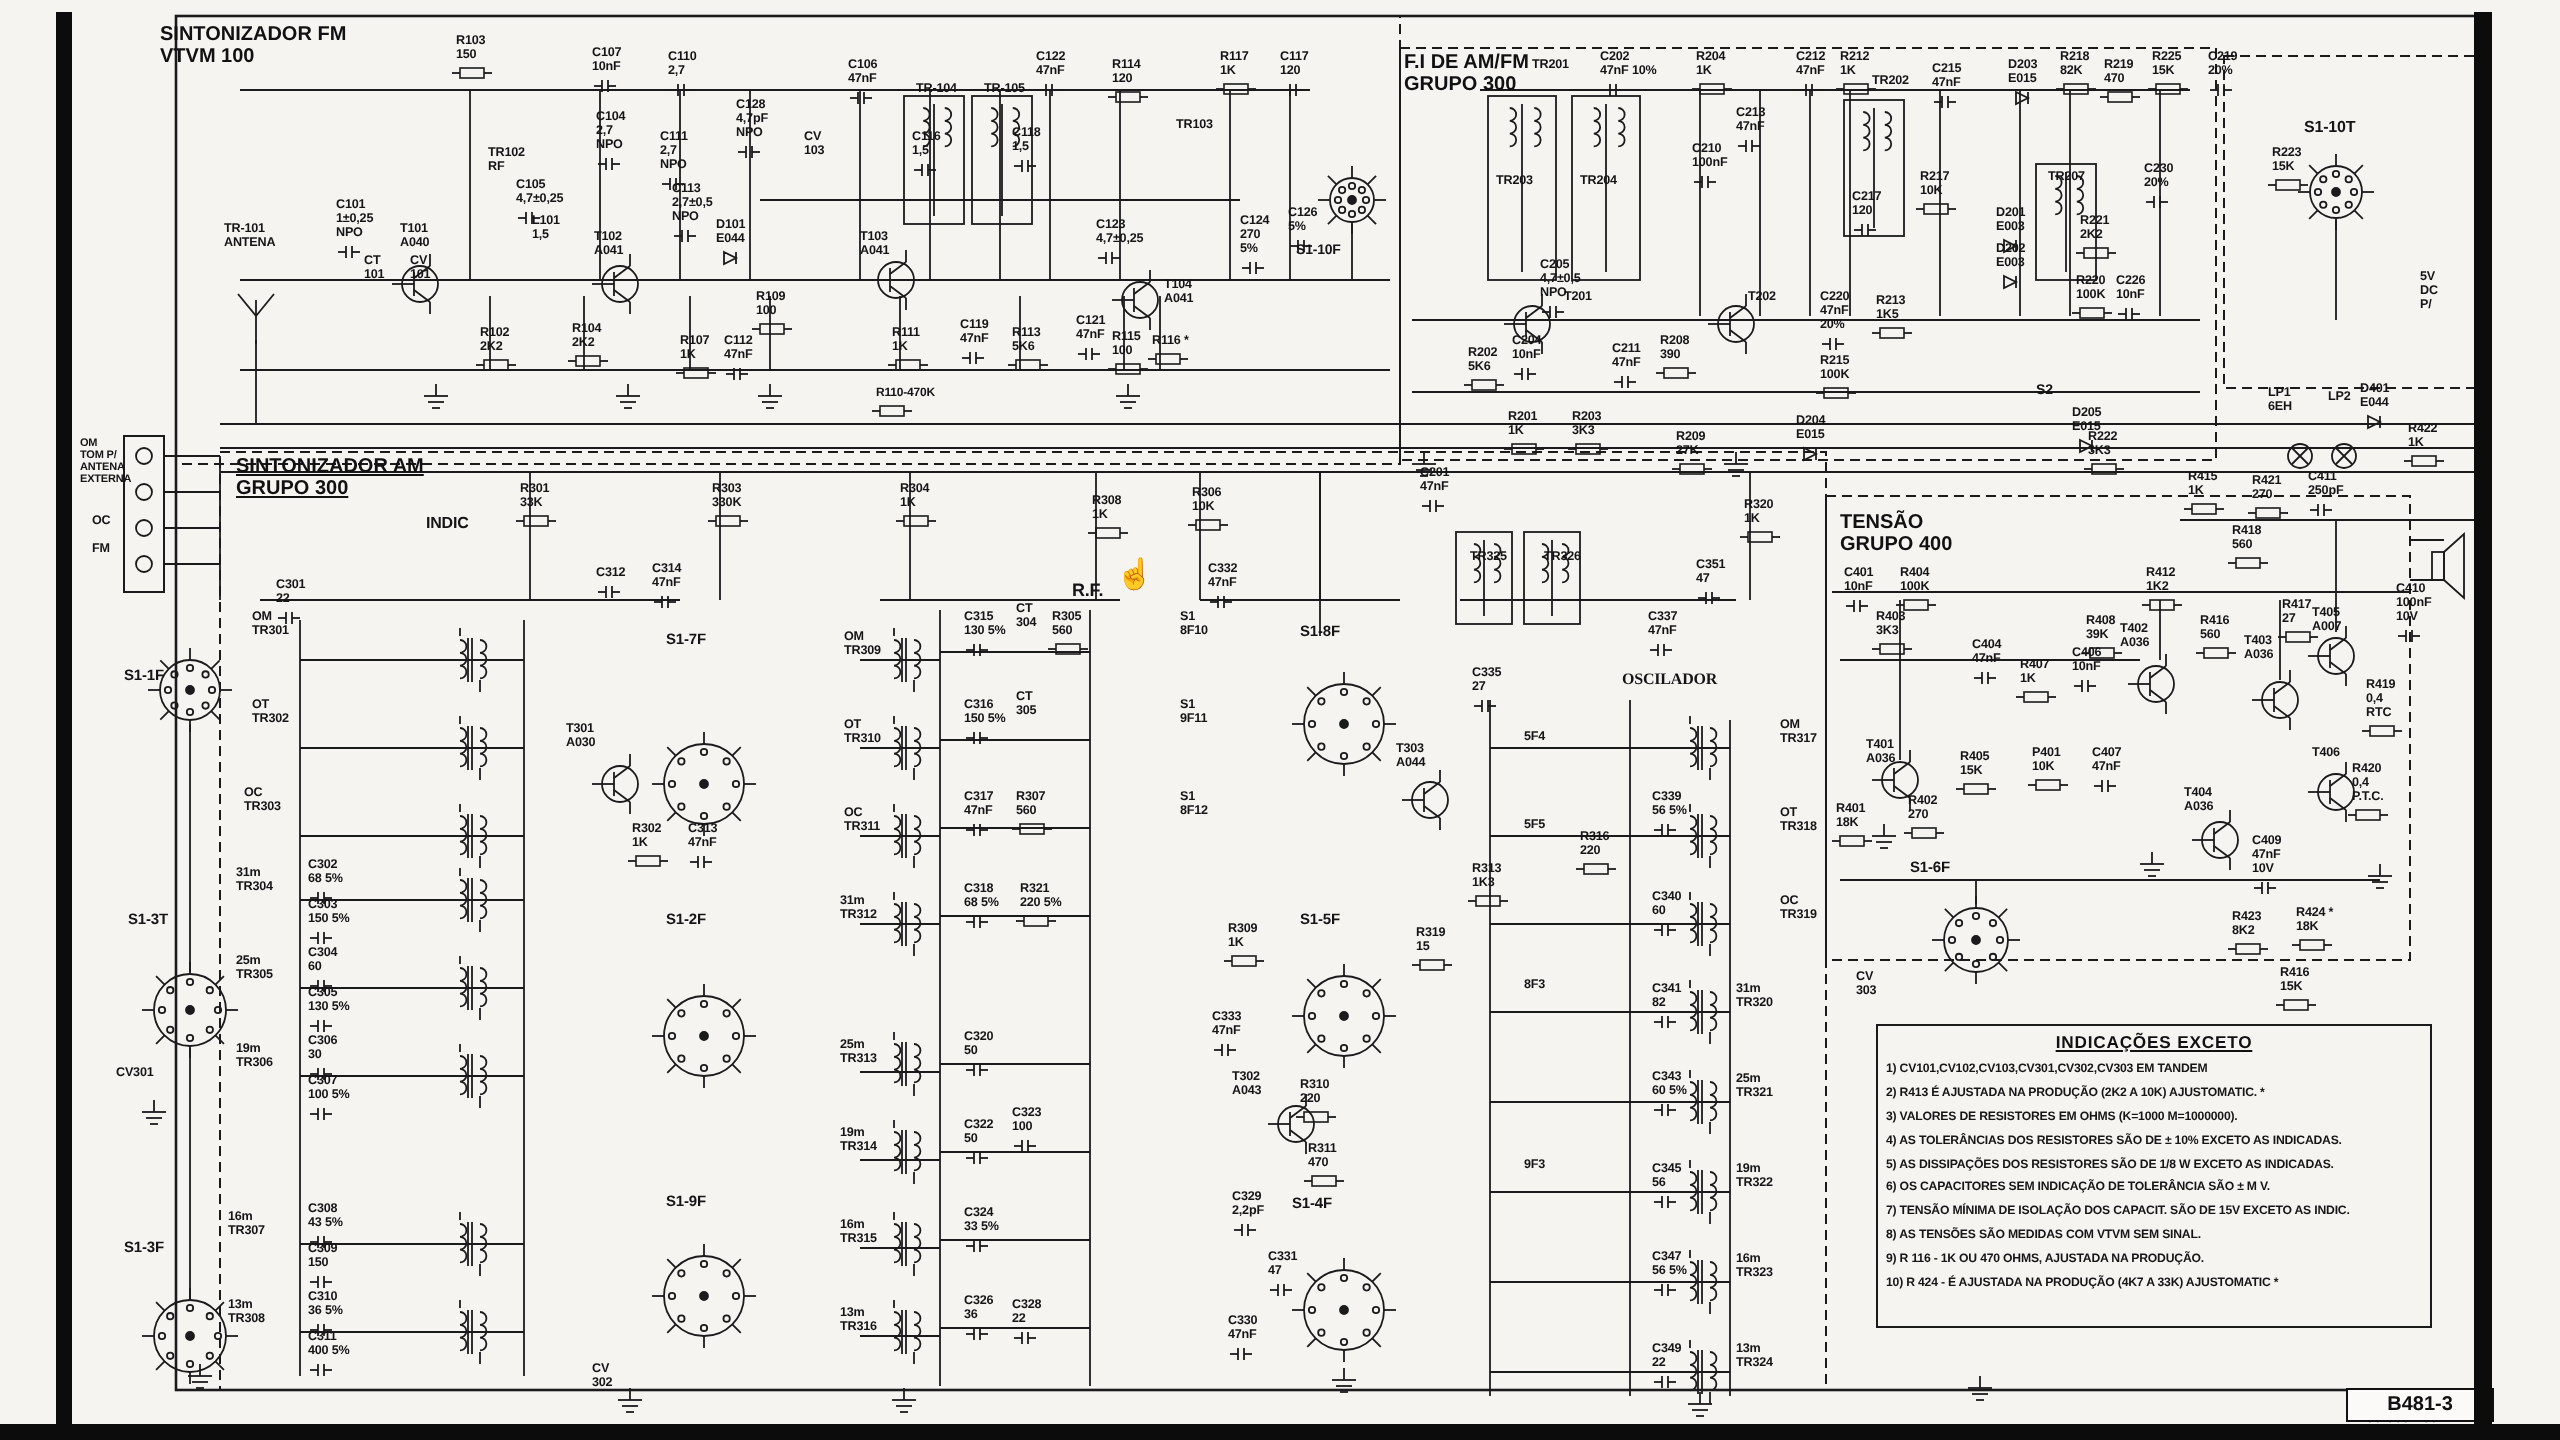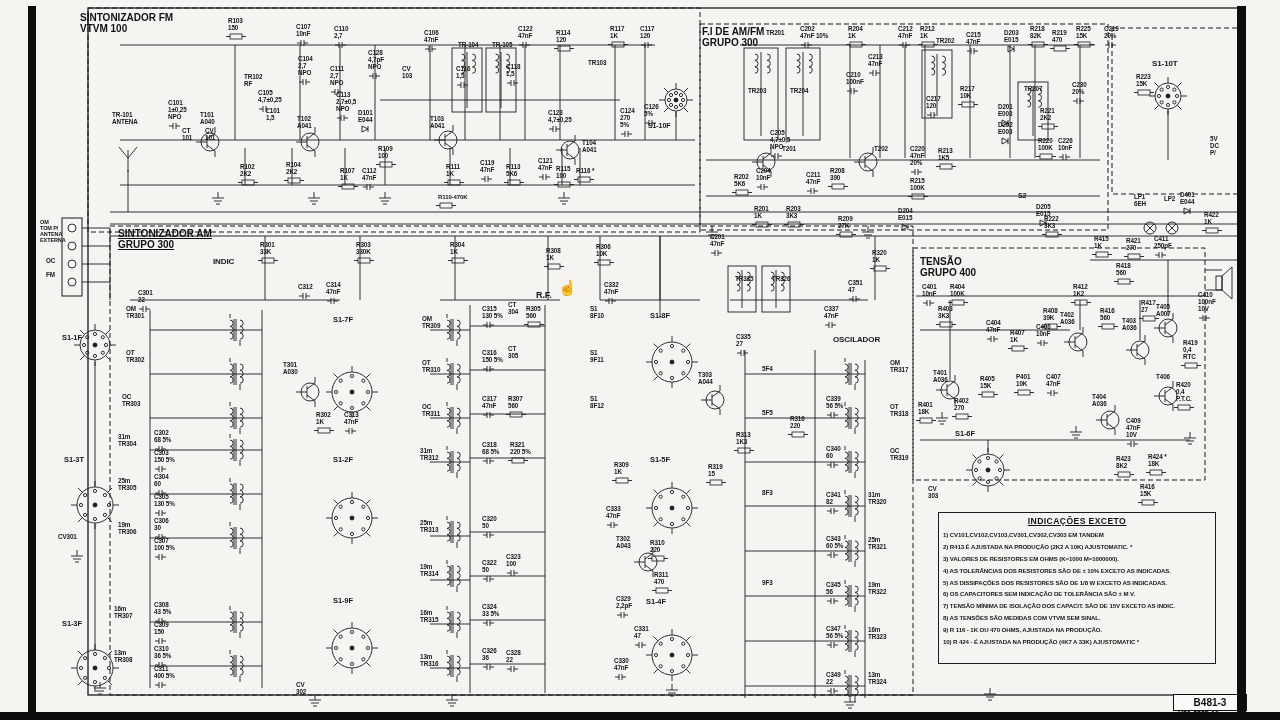--- a/index.html
+++ b/index.html
@@ -1470,21 +1470,21 @@
         <div class="lbl" style="left: 604px; top: 282px;">C332
 47nF</div>
         <div class="lbl" style="left: 848px; top: 280px;">C351
 47</div>
         <div class="lbl" style="left: 824px; top: 306px;">C337
 47nF</div>
         <div class="lbl" style="left: 138px; top: 290px;">C301
 22</div>
         <div class="lbl" style="left: 213px; top: 258px; font-size: 8px;">INDIC</div>
         <div class="lbl" style="left: 536px; top: 291px; font-size: 9px;">R.F.</div>
-        <div class="lbl" style="left: 833px; top: 336px; font-size: 8px;">OSCILADOR</div>
+        <div class="lbl" style="left: 811px; top: 336px; font-size: 8px; font-family: Liberation Serif, serif;">OSCILADOR</div>
         <div class="lbl" style="left: 62px; top: 310px; font-size: 7.5px; margin-top: 24px;">S1-1F</div>
         <div class="lbl" style="left: 126px; top: 306px;">OM
 TR301</div>
         <div class="lbl" style="left: 126px; top: 350px;">OT
 TR302</div>
         <div class="lbl" style="left: 122px; top: 394px;">OC
 TR303</div>
         <div class="lbl" style="left: 118px; top: 434px;">31m
 TR304</div>
         <div class="lbl" style="left: 118px; top: 478px;">25m

